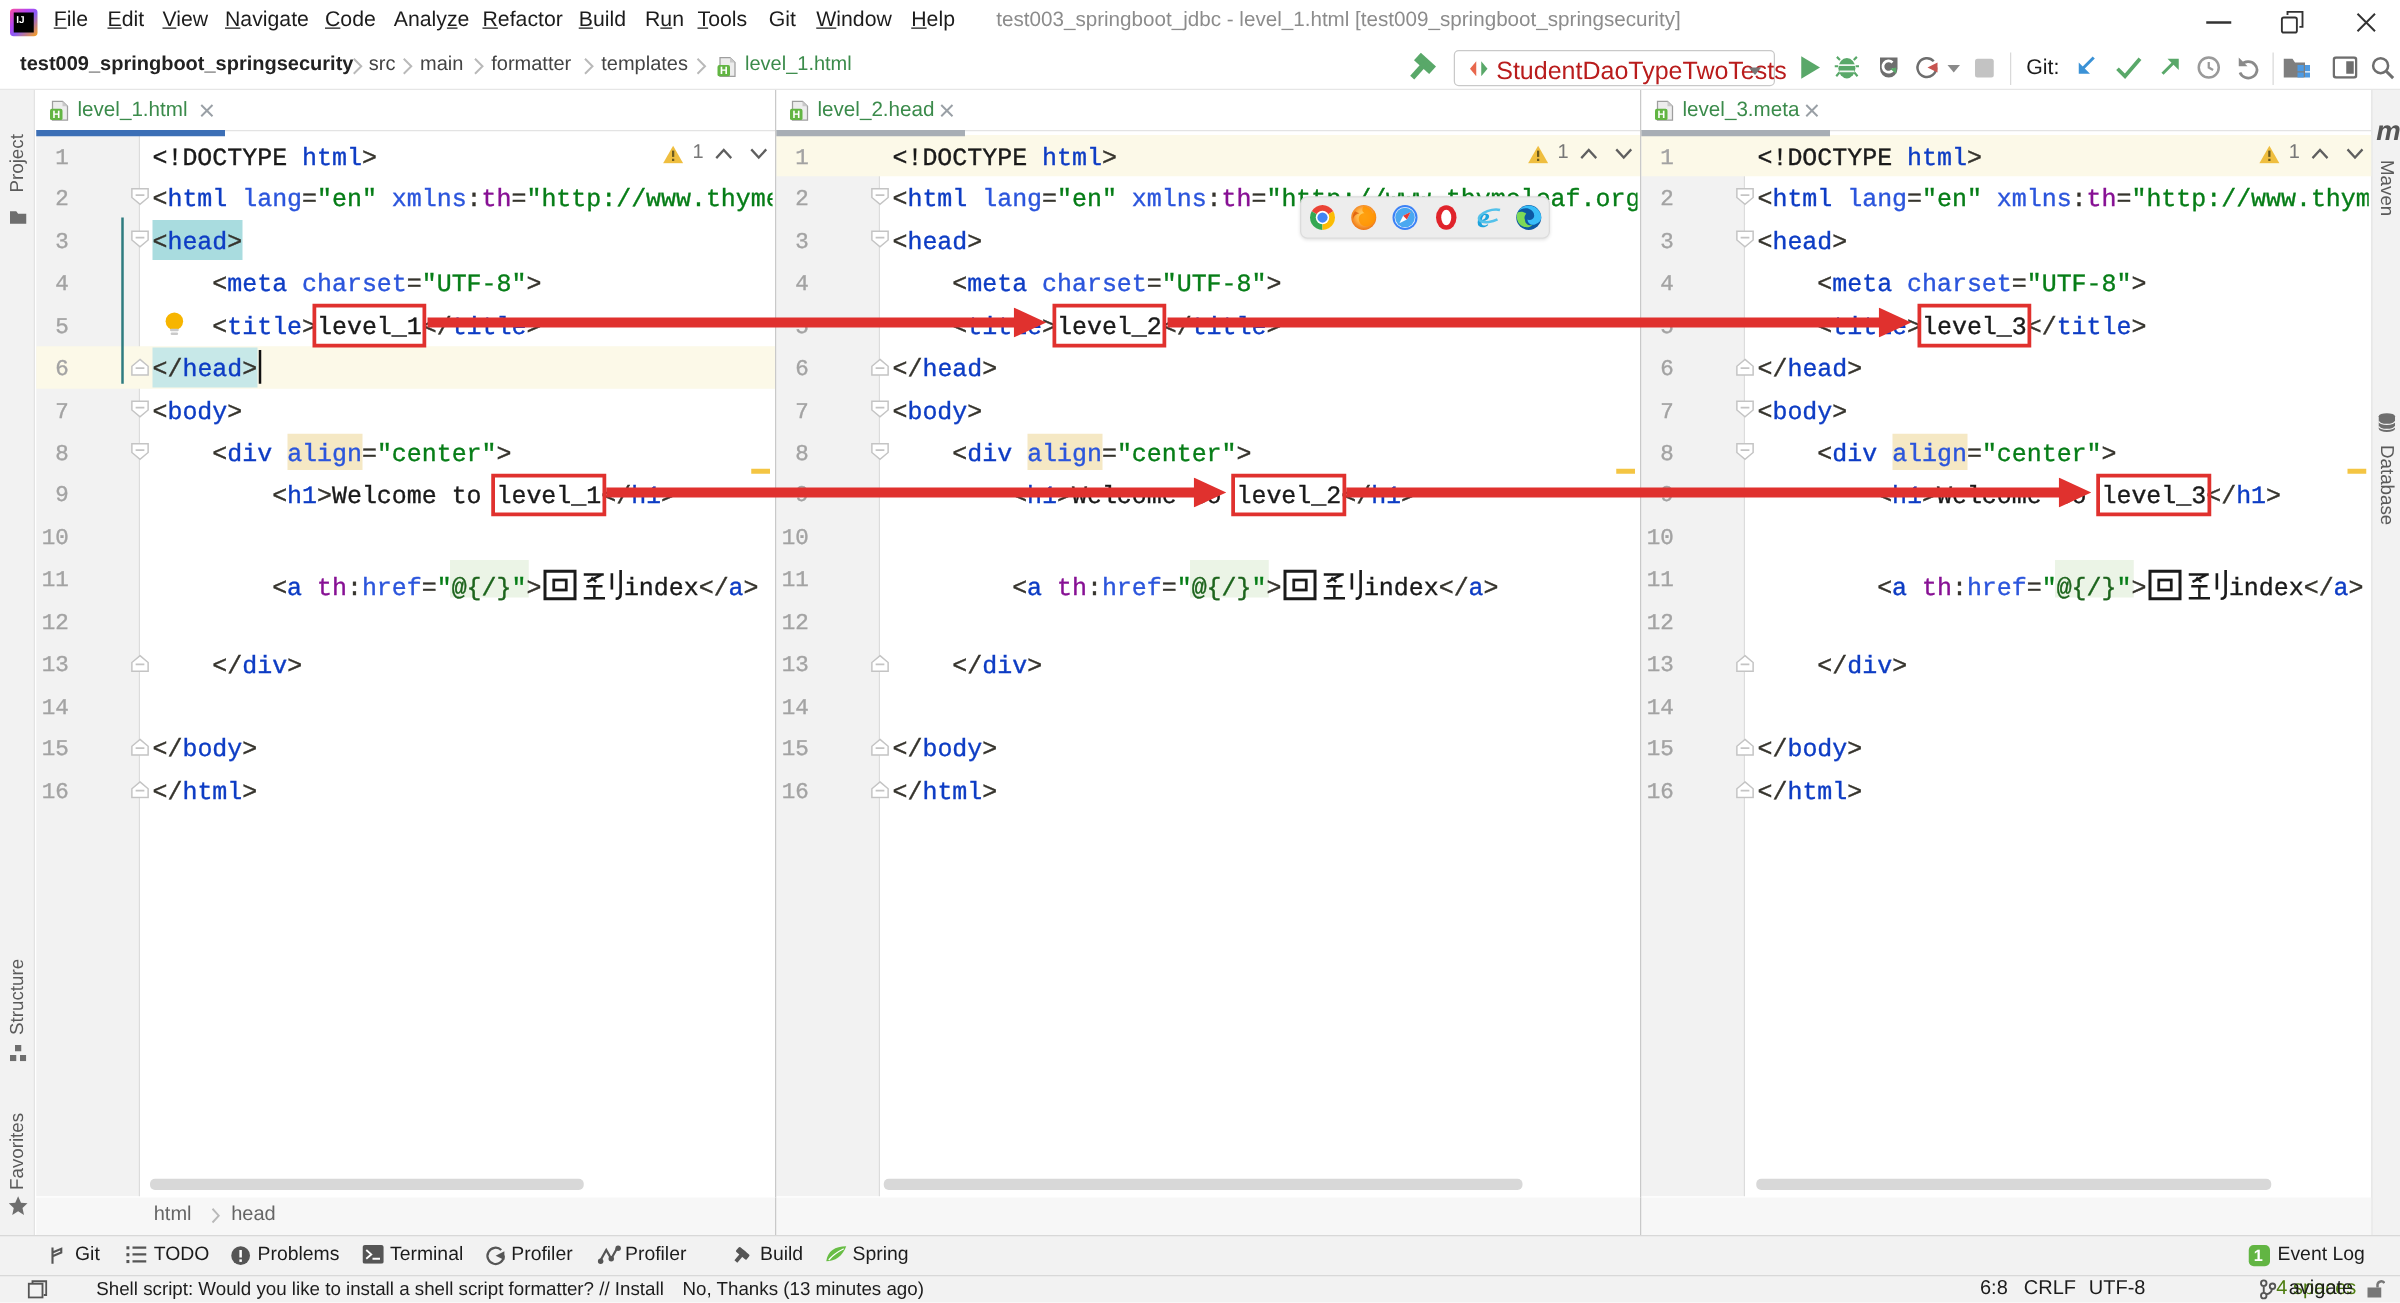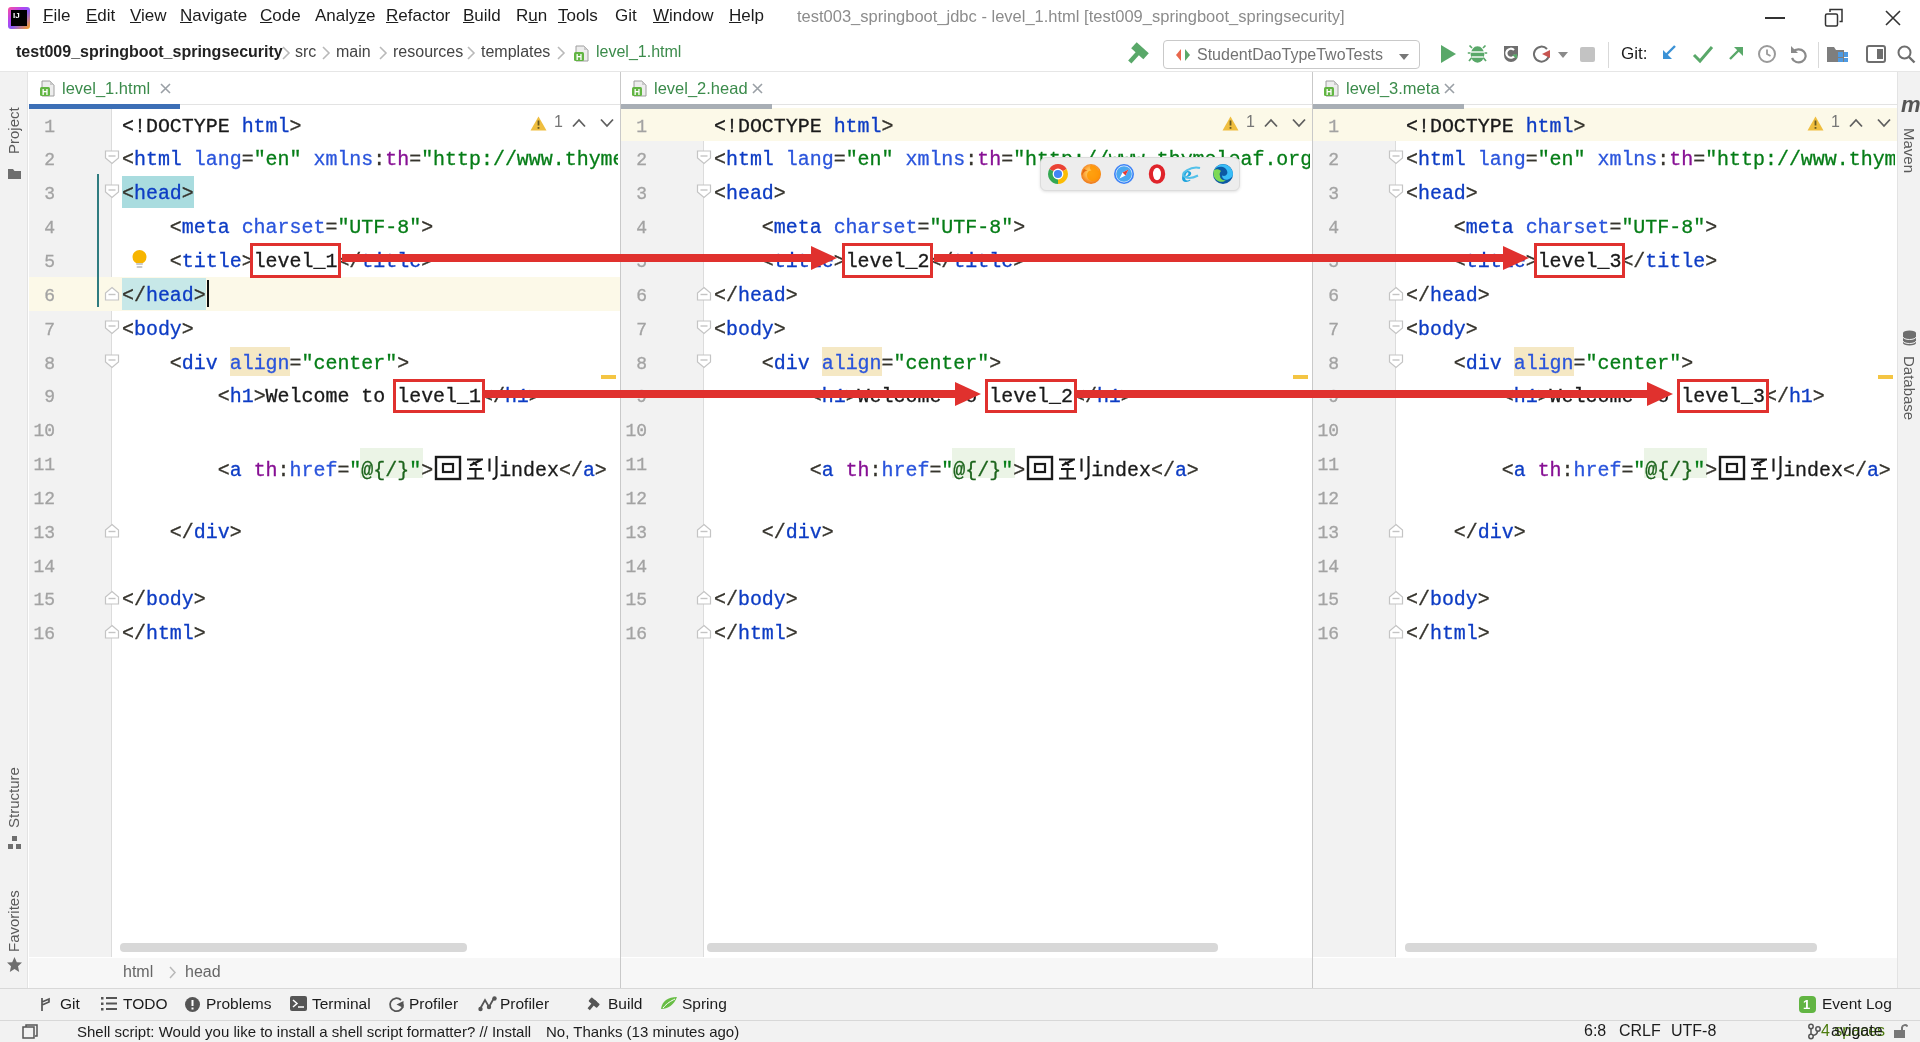--- a/index.html
+++ b/index.html
@@ -31,21 +31,21 @@
 <path d="M6 4 V1.5 h12 v12 h-2.5" fill="none" stroke="#333" stroke-width="1.5"></path>
 <rect x="1.5" y="6" width="12" height="12" rx="1.5" fill="#fff" stroke="#333" stroke-width="1.5"></rect>
   </svg>
 <svg class="abs" style="left:1884px;top:9px" width="18" height="18">
     <path d="M2 2 L16 16 M16 2 L2 16" stroke="#333" stroke-width="1.6"></path>
   </svg>
 <div class="abs" style="left:0;top:36px;width:1920px;height:36px;background:#fff;border-bottom:1px solid #e6e6e6;"></div>
 <div class="abs" style="left:16px;top:43px;font-size:16px;font-weight:bold;color:#222;">test009_springboot_springsecurity</div>
 <div class="abs" style="left:295px;top:43px;font-size:16px;font-weight:normal;color:#444;">src</div>
 <div class="abs" style="left:336px;top:43px;font-size:16px;font-weight:normal;color:#444;">main</div>
-<div class="abs" style="left:393px;top:43px;font-size:16px;font-weight:normal;color:#444;">resources</div>
+<div class="abs" style="left:393px;top:43px;font-size:16px;font-weight:normal;color:#444;">formatter</div>
 <div class="abs" style="left:481px;top:43px;font-size:16px;font-weight:normal;color:#444;">templates</div>
 <svg class="abs" style="left:281px;top:46px" width="10" height="14">
     <path d="M2 1 L8 7 L2 13" stroke="#b9b9b9" stroke-width="1.6" fill="none"></path>
   </svg>
 <svg class="abs" style="left:321px;top:46px" width="10" height="14">
     <path d="M2 1 L8 7 L2 13" stroke="#b9b9b9" stroke-width="1.6" fill="none"></path>
   </svg>
 <svg class="abs" style="left:378px;top:46px" width="10" height="14">
     <path d="M2 1 L8 7 L2 13" stroke="#b9b9b9" stroke-width="1.6" fill="none"></path>
   </svg>
@@ -64,21 +64,21 @@
 <div class="abs" style="left:596px;top:43px;font-size:16px;color:#3b8b4b;">level_1.html</div>
 <svg class="abs" style="left:1128px;top:42px" width="24" height="24" viewBox="0 0 22 22">
 <path d="M7.94 0.19 L19.08 10.23 L14.06 15.81 L2.92 5.77 Z" fill="#59a869"></path>
 <path d="M12.49 9.34 L3.12 19.74 L0.14 17.06 L9.51 6.66 Z" fill="#59a869"></path>
 </svg>
 <div class="abs" style="left:1163px;top:40px;width:257px;height:29px;border:1px solid #c9c9c9;border-radius:4px;background:#fff;"></div>
 <svg class="abs" style="left:1174px;top:47px" width="18" height="16" viewBox="0 0 18 16">
 <path d="M7 2 L2 8 L7 14 Z" fill="#e8674c"></path>
     <path d="M11 2 L16 8 L11 14 Z" fill="#59a869"></path>
   </svg>
-<div class="abs" style="left:1197px;top:46px;font-size:16px;color:#737373;">StudentDaoTypeTwoTests</div>
+<div class="abs" style="left:1197px;top:46px;font-size:20px;color:#b91c1c;">StudentDaoTypeTwoTests</div>
 <svg class="abs" style="left:1398px;top:53px" width="12" height="8">
     <path d="M1 1 L6 7 L11 1 Z" fill="#777"></path>
   </svg>
 <svg class="abs" style="left:1438px;top:44px" width="20" height="20">
     <path d="M3 1 L18 10 L3 19 Z" fill="#59a869"></path>
   </svg>
 <svg class="abs" style="left:1467px;top:44px" width="21" height="20" viewBox="0 0 21 20">
 <path d="M5 4 L2.5 1.5 M16 4 L18.5 1.5 M3.5 9 H0.8 M17.5 9 H20.2 M4.5 14 L2 17 M16.5 14 L19 17" stroke="#59a869" stroke-width="1.7"></path>
 <ellipse cx="10.5" cy="10.5" rx="6.8" ry="8.2" fill="#59a869"></ellipse>
 <path d="M4 8 h13 M4.5 13 h12" stroke="#fff" stroke-width="1.4" opacity="0.9"></path>

